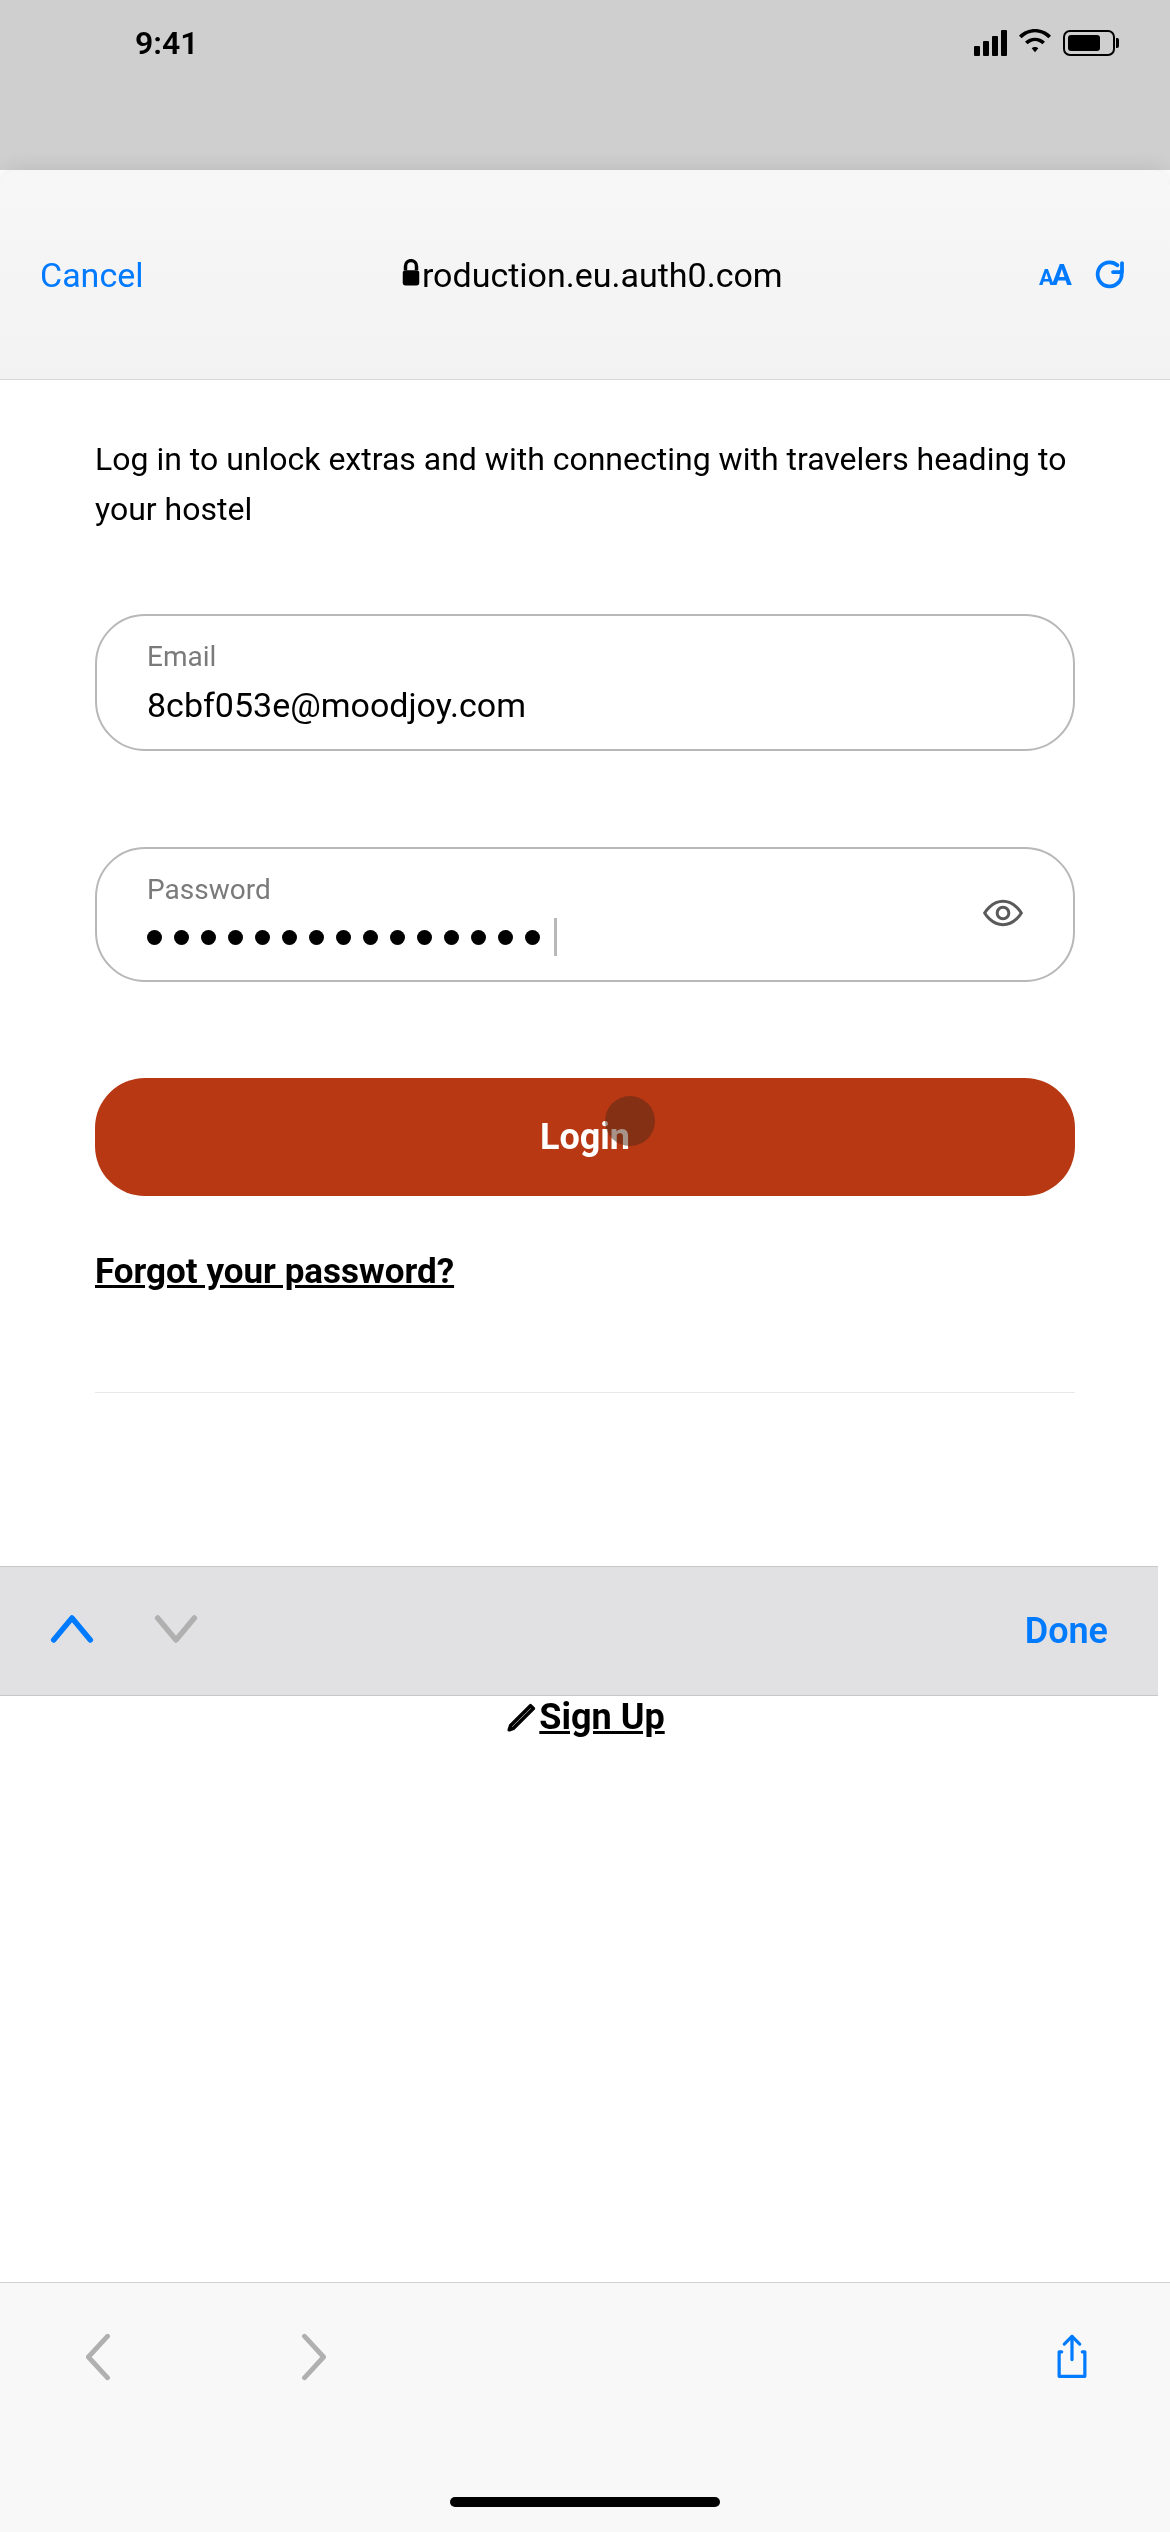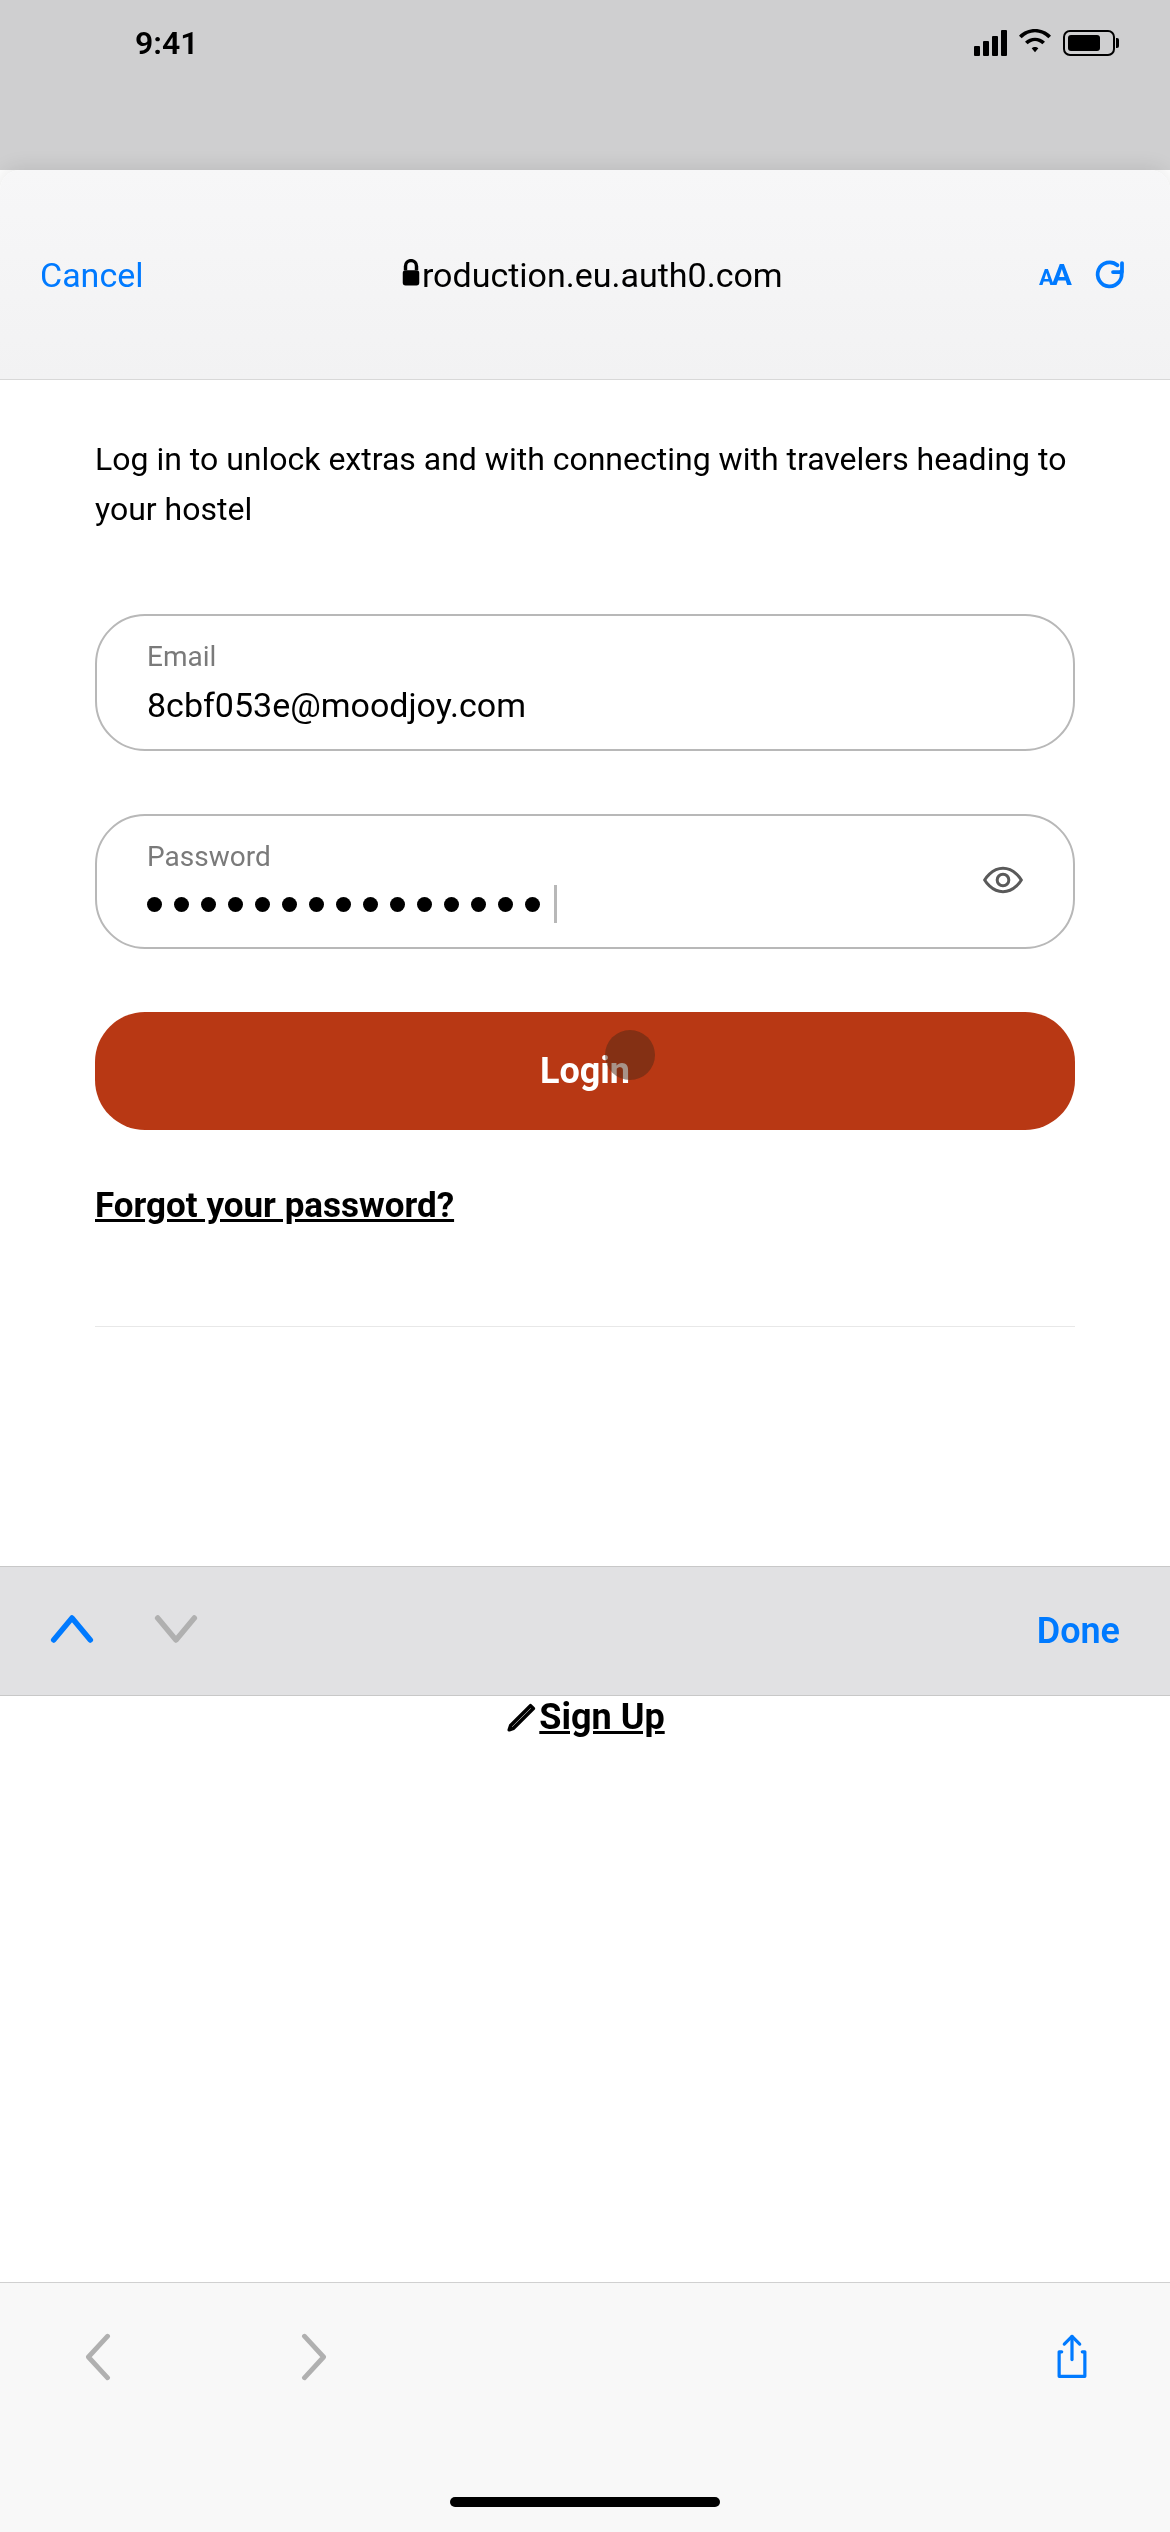--- a/index.html
+++ b/index.html
@@ -187,21 +187,21 @@
       font-size: 32px;
       line-height: 1.55;
       color: #000;
       margin-bottom: 80px;
     }
     
     .input-group {
       border: 2px solid #b8b8b8;
       border-radius: 50px;
       padding: 24px 50px;
-      margin-bottom: 63px;
+      margin-bottom: 96px;
       position: relative;
     }
     
     .input-label {
       font-size: 28px;
       color: #7a7a7a;
       margin-bottom: 12px;
     }
     
     .input-value {
@@ -284,21 +284,21 @@
       height: 1px;
       background: #e8e8e8;
       margin-top: 100px;
     }
     
     
     .keyboard-accessory {
       position: absolute;
       top: 1396px;
       left: 0;
-      right: 0;
+      right: 12px;
       height: 130px;
       background: #e1e1e3;
       border-top: 1px solid #c8c8c8;
       border-bottom: 1px solid #c8c8c8;
       display: flex;
       align-items: center;
       padding: 0 50px;
       justify-content: space-between;
     }
     

